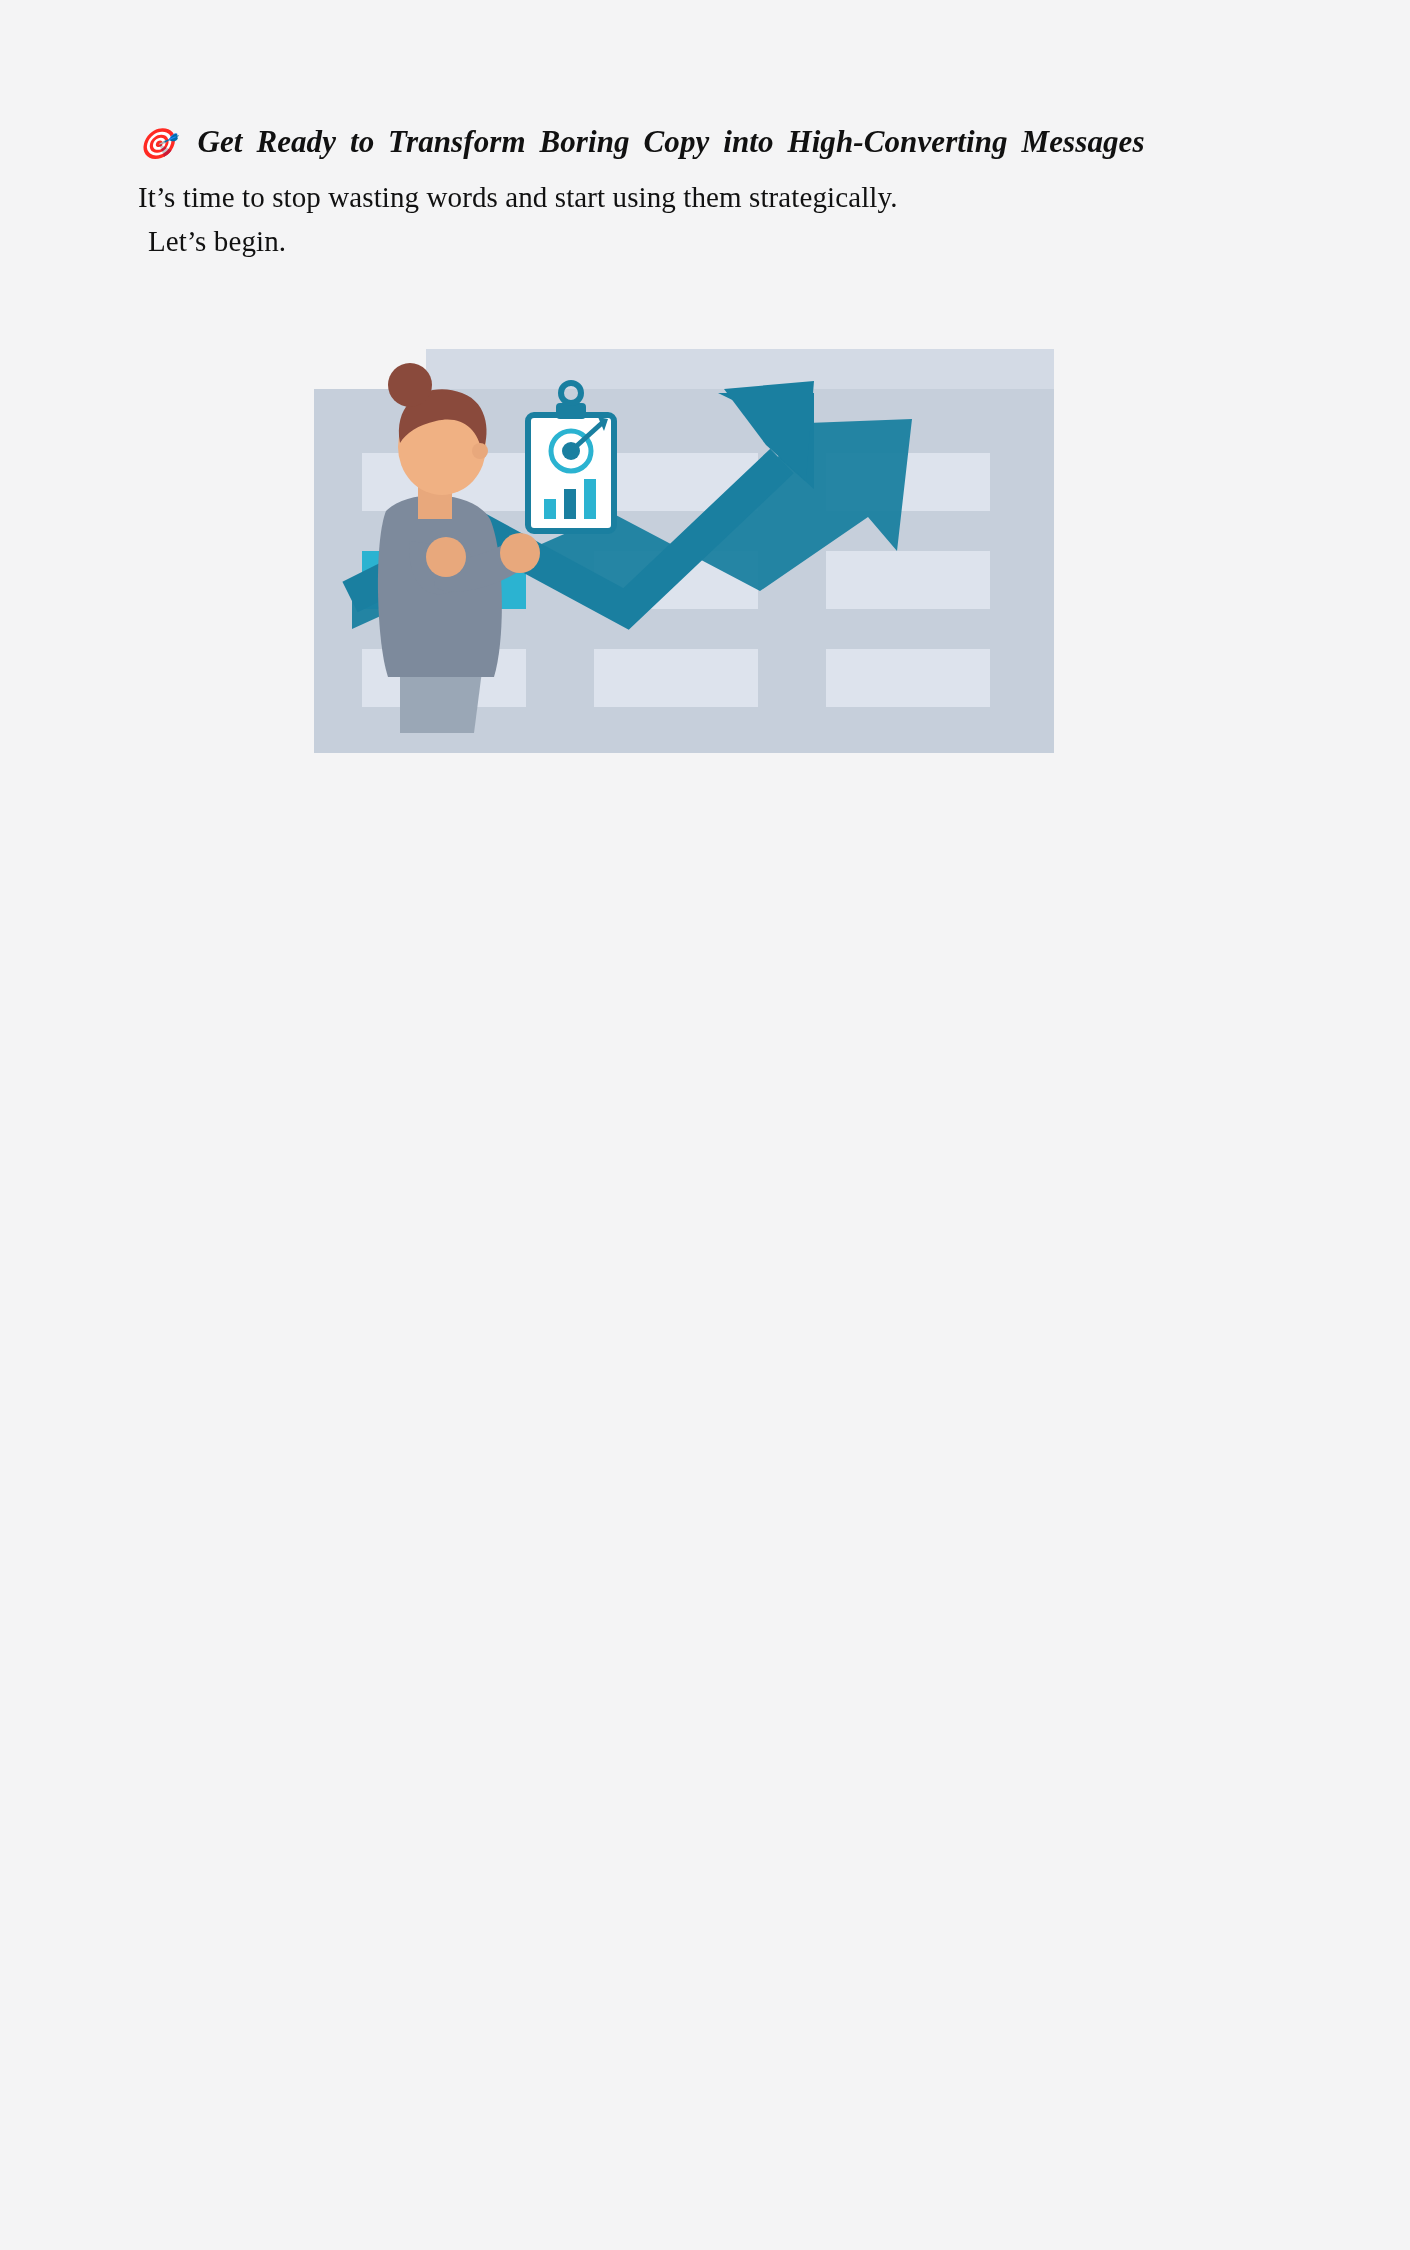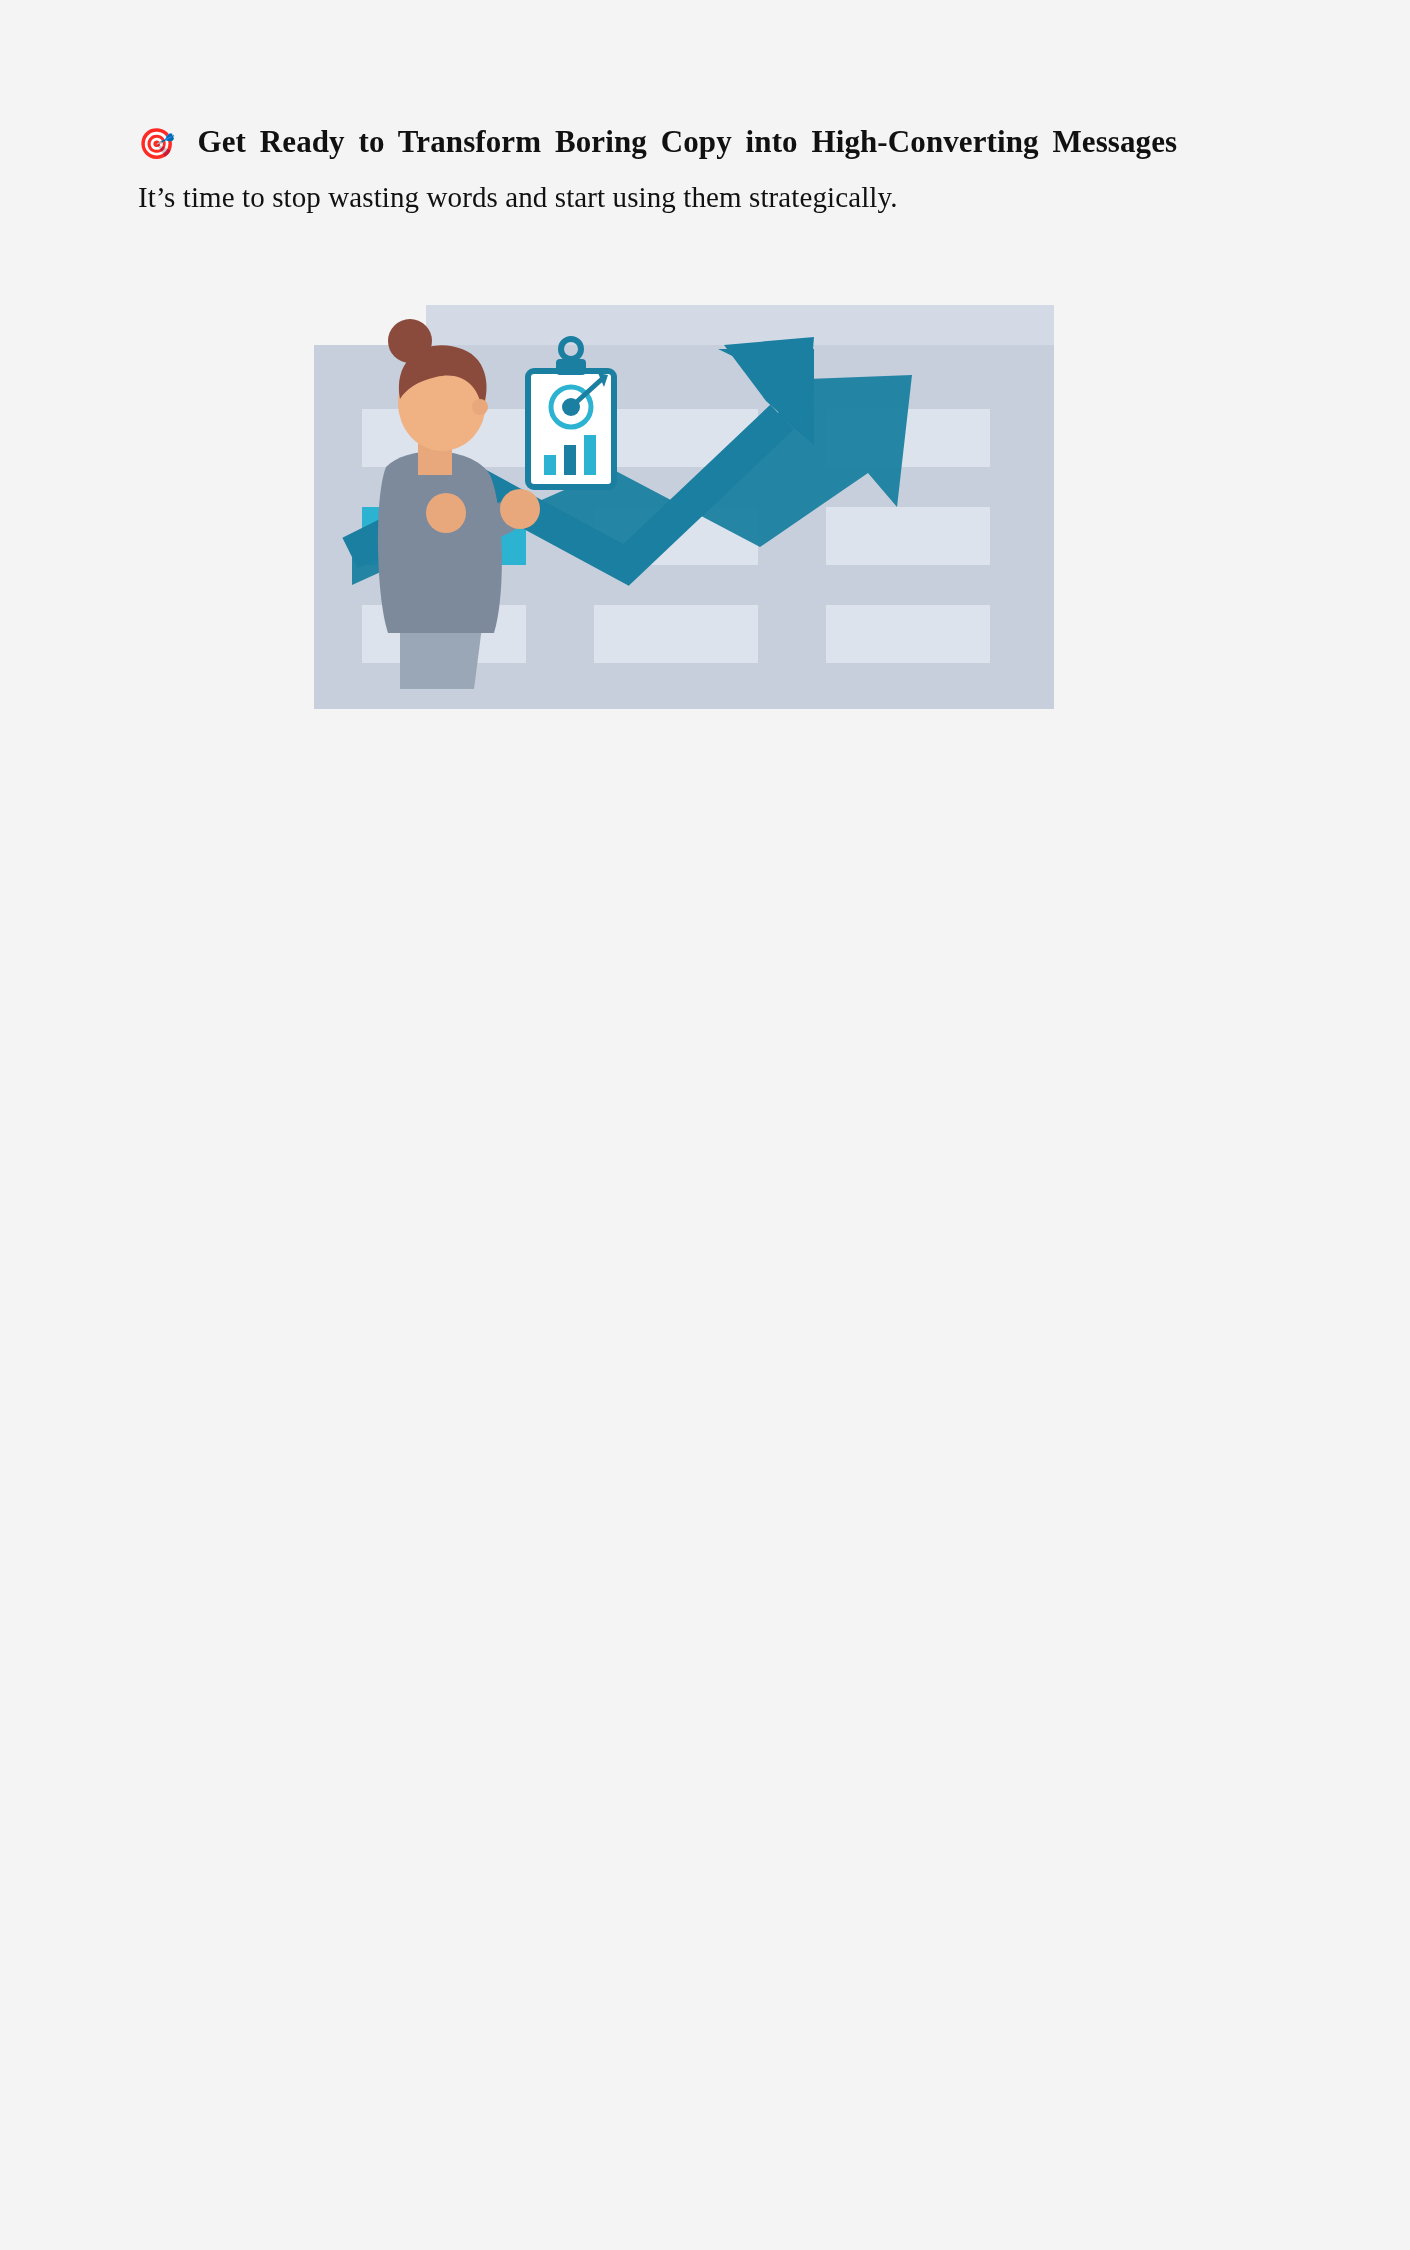--- a/index.html
+++ b/index.html
@@ -21,20 +21,21 @@
     position: relative;
   }
   .heading {
     font-size: 31px;
     font-weight: bold;
     line-height: 1.52;
     text-align: justify;
     text-align-last: left;
     margin: 0 0 8px 0;
     letter-spacing: 0.1px;
+    font-style: italic;
   }
   .heading .target-icon {
     font-size: 30px;
     margin-right: 22px;
     vertical-align: -2px;
   }
   .heading .heading-text {
     word-spacing: 6px;
   }
   p.body-text {
@@ -71,20 +72,21 @@
 <div class="page">
 
   <h1 class="heading">
     <span class="target-icon">🎯</span><span class="heading-text">Get Ready to Transform Boring Copy into High-Converting Messages</span>
   </h1>
 
 
   <p class="body-text nojust">It’s time to stop wasting words and start using them strategically.</p>
 
 
+  <p class="body-text nojust indent-line">Let’s begin.</p>
 
   <div class="figure">
     <svg width="740" height="420" viewBox="0 0 740 420" role="img">
 
       <rect x="112" y="8" width="628" height="60" fill="#d3dae5"></rect>
 
       <rect x="0" y="48" width="740" height="364" fill="#c6cfdb"></rect>
 
       <rect x="48" y="112" width="164" height="58" fill="#dde3ed"></rect>
       <rect x="280" y="112" width="164" height="58" fill="#dde3ed"></rect>

